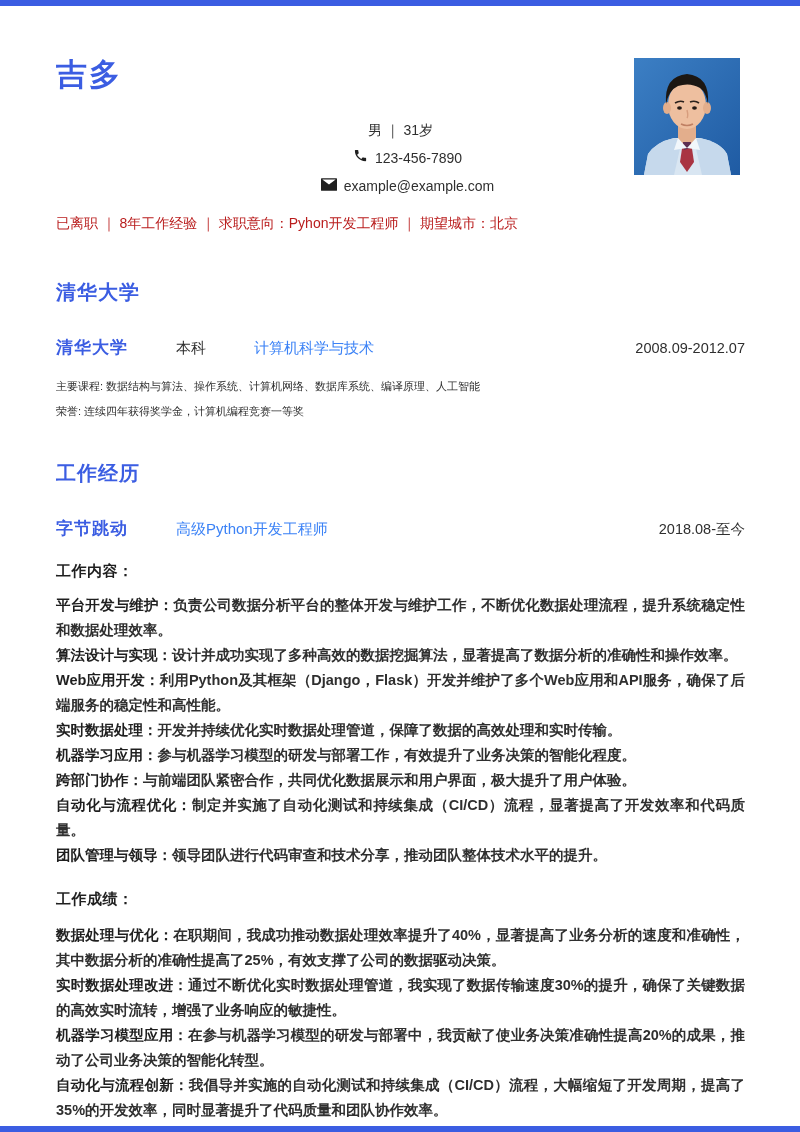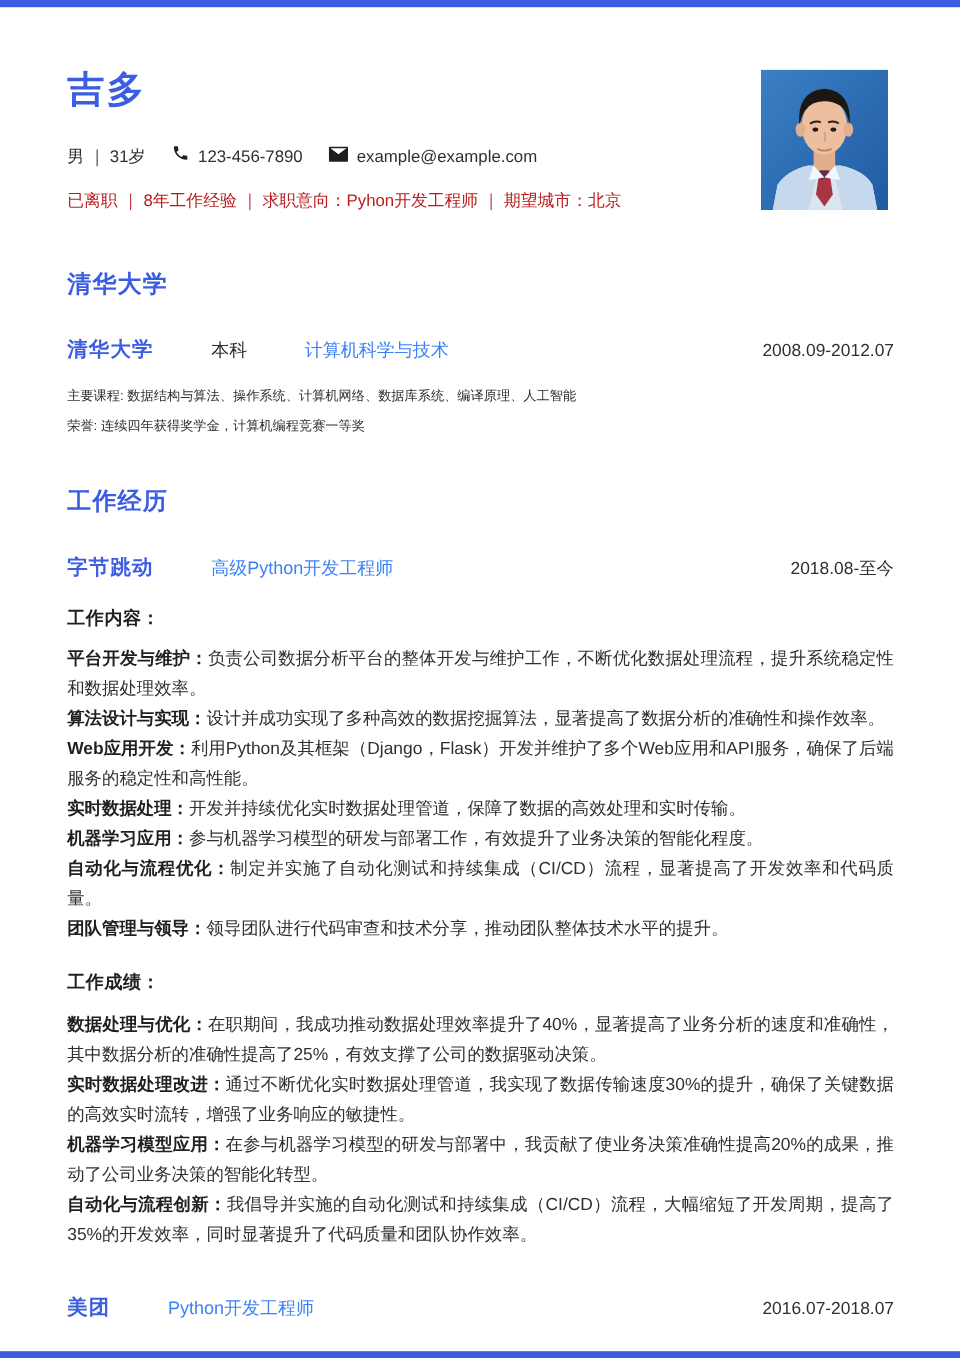--- a/index.html
+++ b/index.html
@@ -20,21 +20,21 @@
   .accent-bar.bottom { bottom: 0; }
 
   .page { padding: 50px 55px 0 56px; position: relative; }
 
   .name {
     color: #3b5de2; font-size: 31px; font-weight: bold;
     letter-spacing: 2px; margin-top: 4px;
   }
   .contact-line {
     margin-top: 24px; font-size: 14px; color: #2f2f2f;
-    display: flex; align-items: center; gap: 8px; line-height: 20px;
+    display: flex; align-items: center; gap: 8px; line-height: 20px; flex-direction: column;
   }
   .contact-group { display: flex; align-items: center; gap: 7px; margin-left: 14px; }
   .icon-svg { display: inline-block; vertical-align: middle; }
   .summary-line { margin-top: 17px; font-size: 14px; color: #b91c1c; line-height: 20px; }
 
   .photo {
     position: absolute; top: 58px; right: 60px;
     width: 106px; height: 117px; overflow: hidden;
   }
 
@@ -56,21 +56,21 @@
   }
   .entry-degree { margin-right: 48px; color: #2f2f2f; }
   .entry-major, .entry-jobtitle { color: #3b82f6; }
   .entry-period { margin-left: auto; font-size: 14.5px; color: #2f2f2f; }
 
   .detail-line { margin-top: 15px; font-size: 11px; line-height: 25px; color: #2f2f2f; }
   .detail-line.tight { margin-top: 0; }
 
   .sub-label { font-size: 15px; font-weight: bold; color: #1f1f1f; margin-top: 22px; letter-spacing: 0.5px; }
   .item-block { font-size: 14.5px; line-height: 25px; color: #2f2f2f; text-align: justify; }
-  .items { margin-top: 12px; }
+  .items { margin-top: 12px; font-weight: bold; }
   .item-block b { color: #1f1f1f; }
   .ach-items { margin-top: 14px; }
   .last-entry { margin-top: 36px; }
 </style>
 </head>
 <body>
 
 <div class="accent-bar top"></div>
 
 <div class="page">
@@ -161,20 +161,21 @@
       <span class="entry-period">2018.08-至今</span>
     </div>
 
     <div class="sub-label">工作内容：</div>
     <div class="items">
       <div class="item-block"><b>平台开发与维护：</b><span>负责公司数据分析平台的整体开发与维护工作，不断优化数据处理流程，提升系统稳定性和数据处理效率。</span></div>
       <div class="item-block"><b>算法设计与实现：</b><span>设计并成功实现了多种高效的数据挖掘算法，显著提高了数据分析的准确性和操作效率。</span></div>
       <div class="item-block"><b>Web应用开发：</b><span>利用Python及其框架（Django，Flask）开发并维护了多个Web应用和API服务，确保了后端服务的稳定性和高性能。</span></div>
       <div class="item-block"><b>实时数据处理：</b><span>开发并持续优化实时数据处理管道，保障了数据的高效处理和实时传输。</span></div>
       <div class="item-block"><b>机器学习应用：</b><span>参与机器学习模型的研发与部署工作，有效提升了业务决策的智能化程度。</span></div>
+      <div class="item-block"><b>跨部门协作：</b><span>与前端团队紧密合作，共同优化数据展示和用户界面，极大提升了用户体验。</span></div>
       <div class="item-block"><b>自动化与流程优化：</b><span>制定并实施了自动化测试和持续集成（CI/CD）流程，显著提高了开发效率和代码质量。</span></div>
       <div class="item-block"><b>团队管理与领导：</b><span>领导团队进行代码审查和技术分享，推动团队整体技术水平的提升。</span></div>
     </div>
 
     <div class="sub-label">工作成绩：</div>
     <div class="items ach-items">
       <div class="item-block"><b>数据处理与优化：</b><span>在职期间，我成功推动数据处理效率提升了40%，显著提高了业务分析的速度和准确性，其中数据分析的准确性提高了25%，有效支撑了公司的数据驱动决策。</span></div>
       <div class="item-block"><b>实时数据处理改进：</b><span>通过不断优化实时数据处理管道，我实现了数据传输速度30%的提升，确保了关键数据的高效实时流转，增强了业务响应的敏捷性。</span></div>
       <div class="item-block"><b>机器学习模型应用：</b><span>在参与机器学习模型的研发与部署中，我贡献了使业务决策准确性提高20%的成果，推动了公司业务决策的智能化转型。</span></div>
       <div class="item-block"><b>自动化与流程创新：</b><span>我倡导并实施的自动化测试和持续集成（CI/CD）流程，大幅缩短了开发周期，提高了35%的开发效率，同时显著提升了代码质量和团队协作效率。</span></div>

